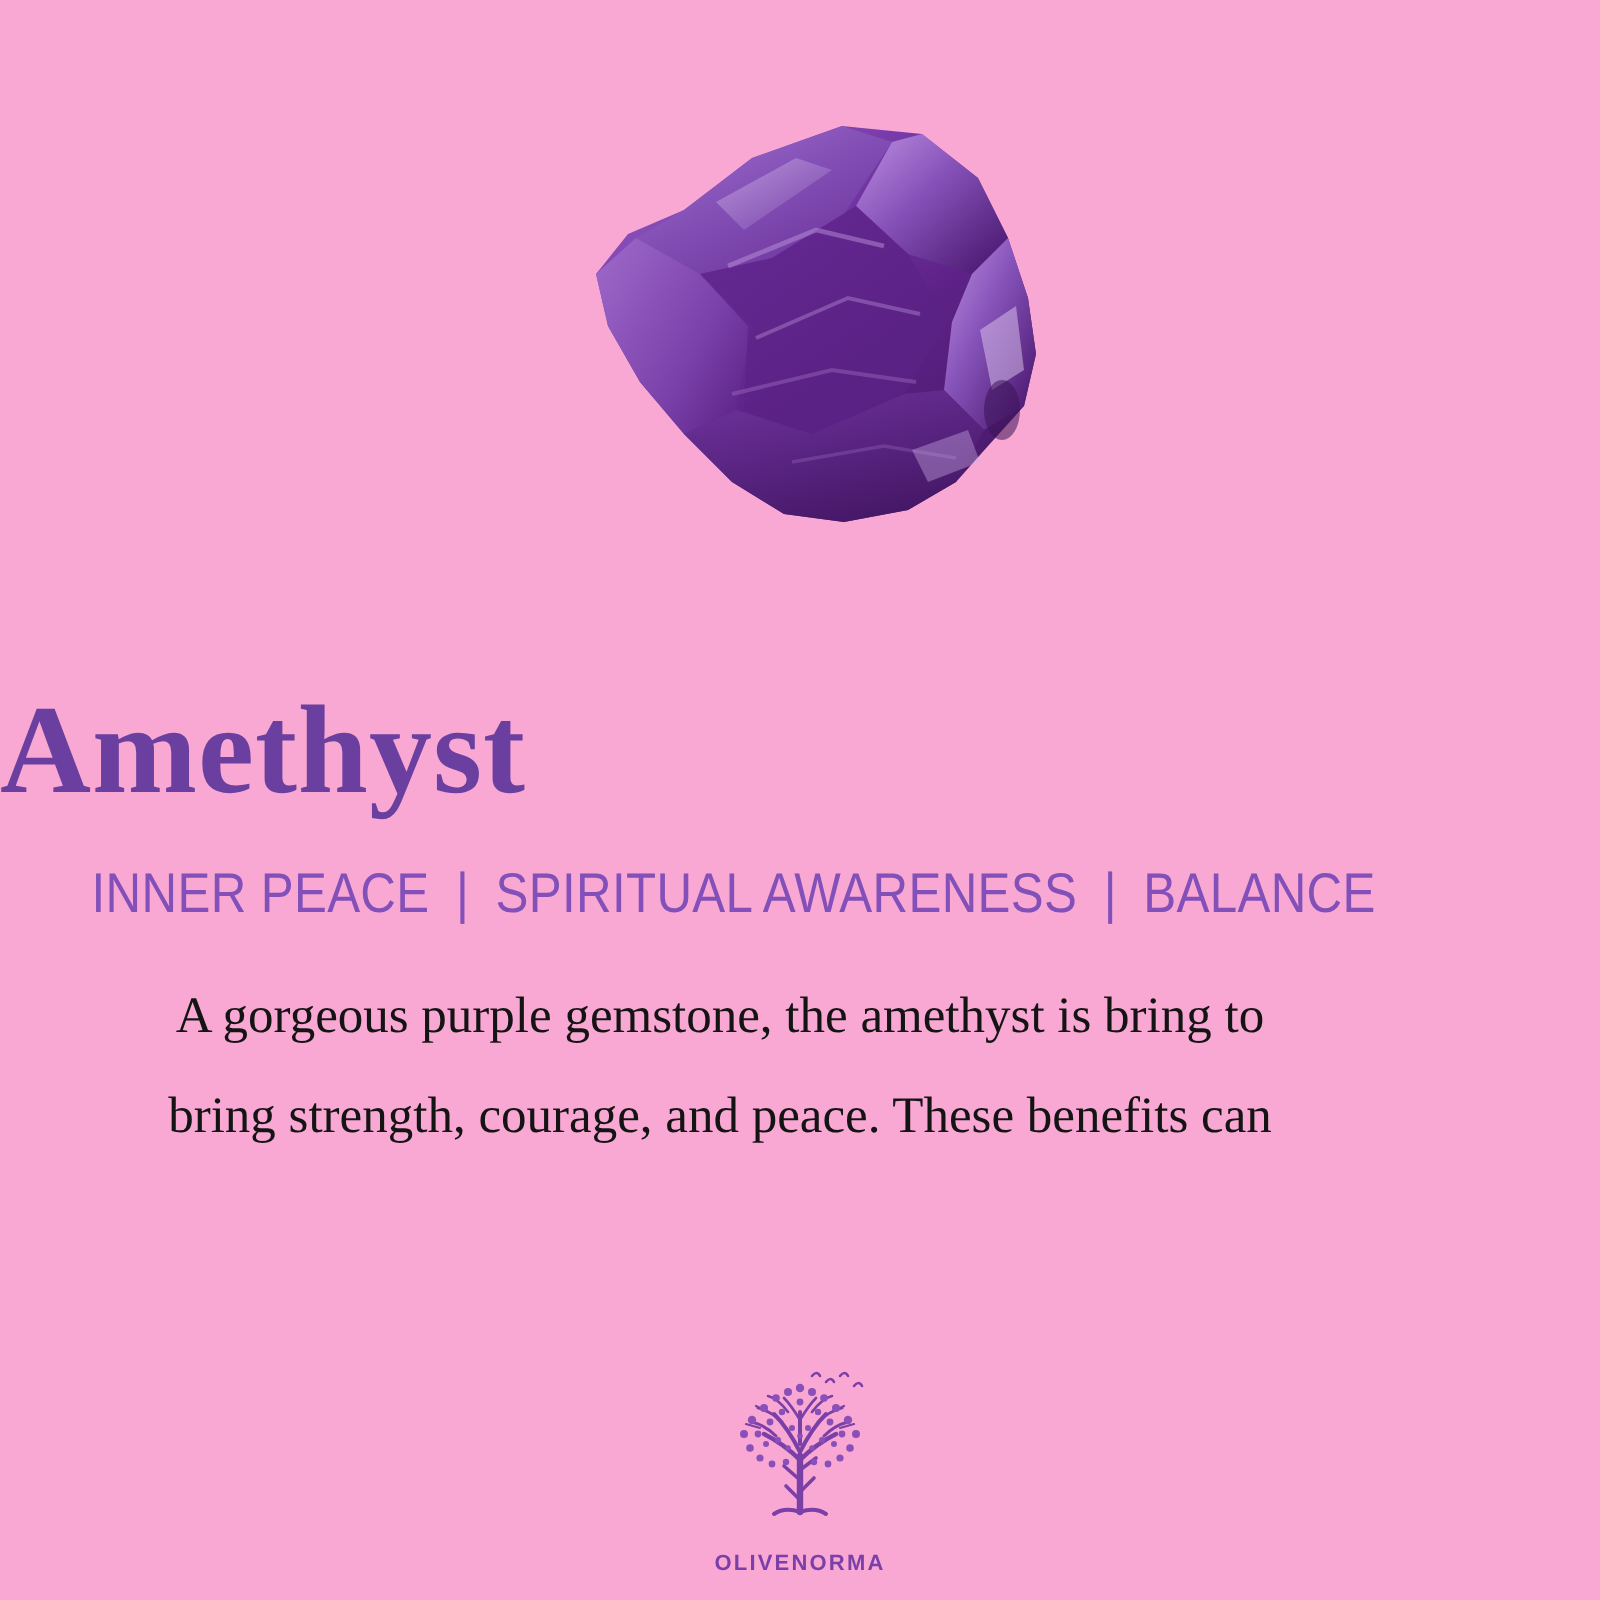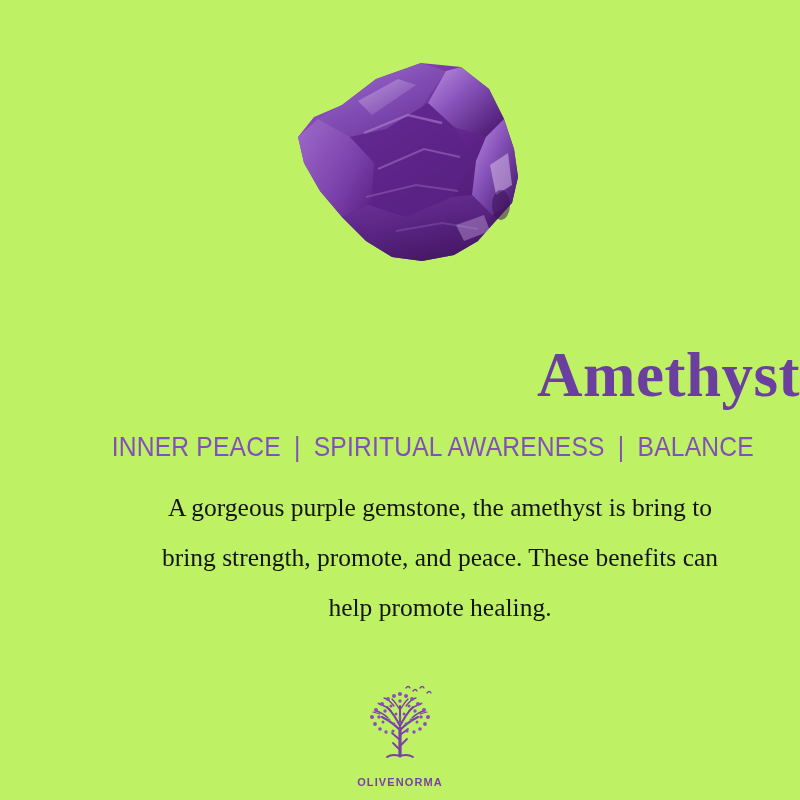--- a/index.html
+++ b/index.html
@@ -10,24 +10,24 @@
     width: 800px;
     height: 800px;
     background: #ffffff;
     font-family: "Liberation Serif", serif;
     overflow: hidden;
   }
   .card {
     position: relative;
     width: 800px;
     height: 800px;
-    background: #bef264;
+    background: #f9a8d4;
     display: flex;
     flex-direction: column;
-    align-items: flex-end;
+    align-items: flex-start;
   }
 
   
   .stone-area {
     position: relative;
     width: 800px;
     height: 322px;
     display: flex;
     align-items: center;
     justify-content: center;
@@ -182,22 +182,21 @@
   <div class="keywords">
     <span class="kw">INNER PEACE</span>
     <span class="sep">|</span>
     <span class="kw">SPIRITUAL AWARENESS</span>
     <span class="sep">|</span>
     <span class="kw">BALANCE</span>
   </div>
 
   <div class="description">
     <span class="line">A gorgeous purple gemstone, the amethyst is bring to</span>
-    <span class="line">bring strength, promote, and peace. These benefits can</span>
-    <span class="line">help promote healing.</span>
+    <span class="line">bring strength, courage, and peace. These benefits can</span>
   </div>
 
   <div class="logo">
     <svg class="logo-mark" width="84" height="76" viewBox="0 0 84 76">
       <g stroke="#7B3FA8" fill="none" stroke-linecap="round">
 
         <path d="M42,72 L42,44" stroke-width="3.2"></path>
         <path d="M42,72 C36,70 32,71 29,73 M42,72 C48,70 52,71 55,73" stroke-width="2"></path>
         <path d="M42,66 L35,59 M42,62 L49,55 M42,56 L34,49 M42,51 L50,45" stroke-width="1.8"></path>
 

